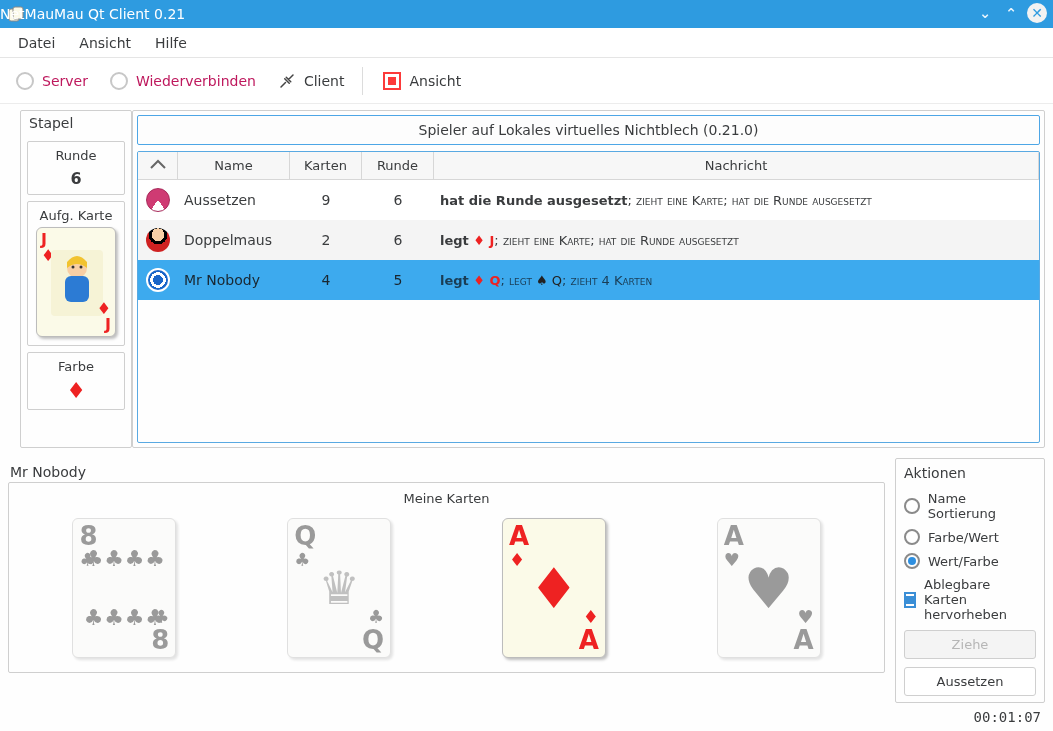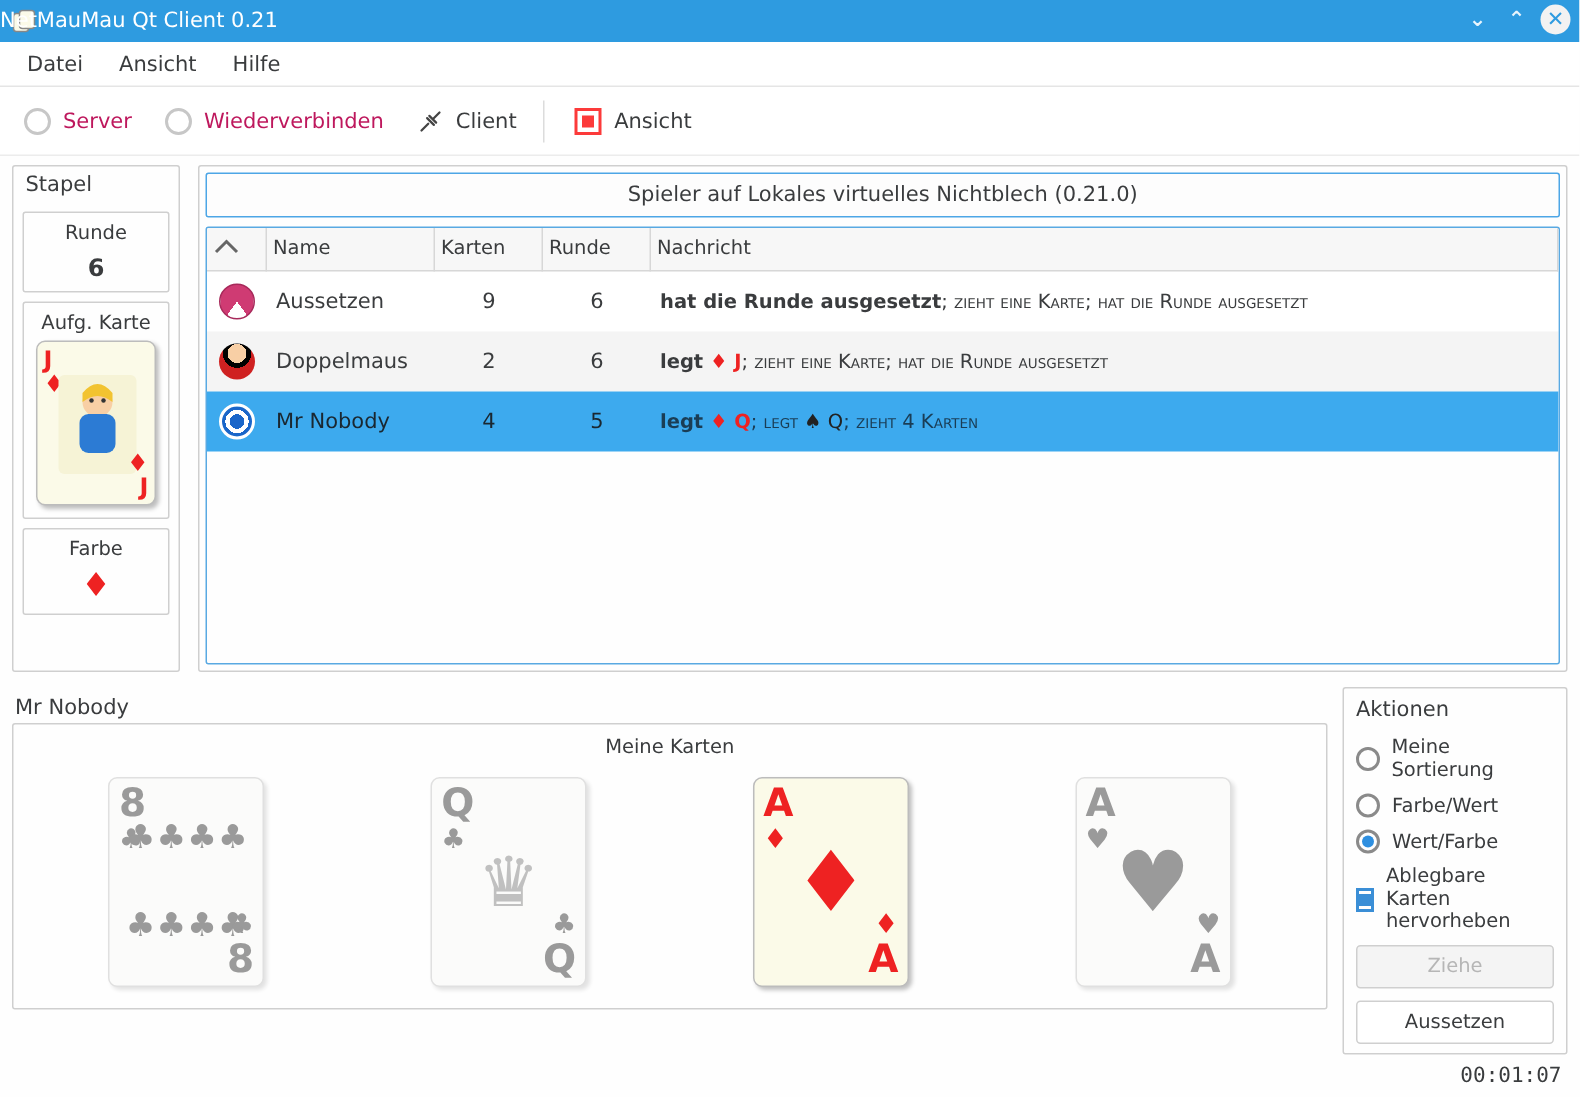--- a/index.html
+++ b/index.html
@@ -14,40 +14,40 @@
 .menubar span{padding:4px 10px}
 .toolbar{height:46px;background:#fff;display:flex;align-items:center;gap:8px;padding:0 8px;border-bottom:1px solid #ececec}
 .tb-btn{display:flex;align-items:center;gap:6px;padding:4px 6px;color:#3a3c3e}
 .tb-btn.disabled{color:#be185d}
 .sep{width:1px;height:28px;background:#dcdcdc;margin:0 4px}
 .icon{width:22px;height:22px;display:inline-flex;align-items:center;justify-content:center}
 .globe{border:2px solid #c7c7c7;border-radius:50%;width:18px;height:18px}
 .plug svg{width:18px;height:18px}
 .exit-box{width:18px;height:18px;border:2px solid #fc3a3a;position:relative;background:#fff}
 .exit-box:after{content:"";position:absolute;left:3px;top:3px;width:8px;height:8px;background:#fc3a3a}
-.mid{display:grid;grid-template-columns:112px 1fr;gap:12px;padding:6px 8px 6px 8px}
+.mid{display:grid;grid-template-columns:112px 1fr;padding:6px 8px 6px 20px}
 .panel{border:1px solid #cfcfcf;border-radius:2px;background:#fefefe}
 .stapel{padding:0}
 .stapel .hdr{font-size:14px;padding:4px 8px}
 .box{border:1px solid #cfcfcf;border-radius:2px;margin:6px;padding:6px 4px;text-align:center}
 .box .lbl{font-size:13px}
 .box .val{font-size:16px;font-weight:bold;margin-top:6px}
 .card{background:#fbfae8;border:1px solid #bcbcbc;border-radius:6px;box-shadow:2px 2px 3px rgba(0,0,0,.25)}
 .opencard{width:80px;height:110px;margin:4px auto 2px;position:relative}
 .opencard .rk{position:absolute;font-size:16px;font-weight:bold}
 .opencard .tl{left:4px;top:2px}
 .opencard .br{right:4px;bottom:2px}
 .opencard .fig{position:absolute;left:14px;top:22px;width:52px;height:66px;border-radius:4px;background:#f6f3d6}
 .suit-dia{color:#e22}
 .farbe-sym{font-size:22px;color:#e22;margin-top:4px}
 .right{display:flex;flex-direction:column}
 .servertitle{text-align:center;padding:6px 0;border:1px solid #4da6e6;border-radius:2px;margin:4px 4px 0 4px;background:#fdfdfd}
 .tbl{border:1px solid #59a9e2;border-radius:2px;margin:6px 4px 4px 4px;height:292px;overflow:hidden}
 .thead{display:grid;grid-template-columns:40px 112px 72px 72px 1fr;background:#f7f7f7}
-.thead div{border:1px solid #d7d7d7;border-top:none;border-left:none;text-align:left;padding:6px 4px;font-size:13px}
+.thead div{border:1px solid #d7d7d7;border-top:none;border-left:none;text-align:center;padding:6px 4px;font-size:13px}
 .row{display:grid;grid-template-columns:40px 112px 72px 72px 1fr;align-items:center}
 .row .cell{padding:8px 6px;font-size:14px}
 .row .center{text-align:center}
 .row .msg{font-size:13px}
 .row .msg b{font-weight:bold}
 .row .msg .sc{font-variant:small-caps}
 .row0{background:#fff}
 .row1{background:#f4f4f4}
 .row.sel{background:#3daaee;color:#fff}
 .row.sel .msg{color:#1a3d55}
@@ -263,21 +263,21 @@
             <span class="rk br blk">A</span>
           </div>
         </div>
     </div>
   </div>
   <div>
     <div class="actions">
       <div class="ah">Aktionen</div>
       <label class="opt">
           <span class="radio" id="r-mine"></span>
-          <span>Meine Sortierung</span>
+          <span>Name Sortierung</span>
         </label>
       <label class="opt">
           <span class="radio" id="r-sv"></span>
           <span>Farbe/Wert</span>
         </label>
       <label class="opt">
           <span class="radio on" id="r-vs"></span>
           <span>Wert/Farbe</span>
         </label>
       <label class="opt">

